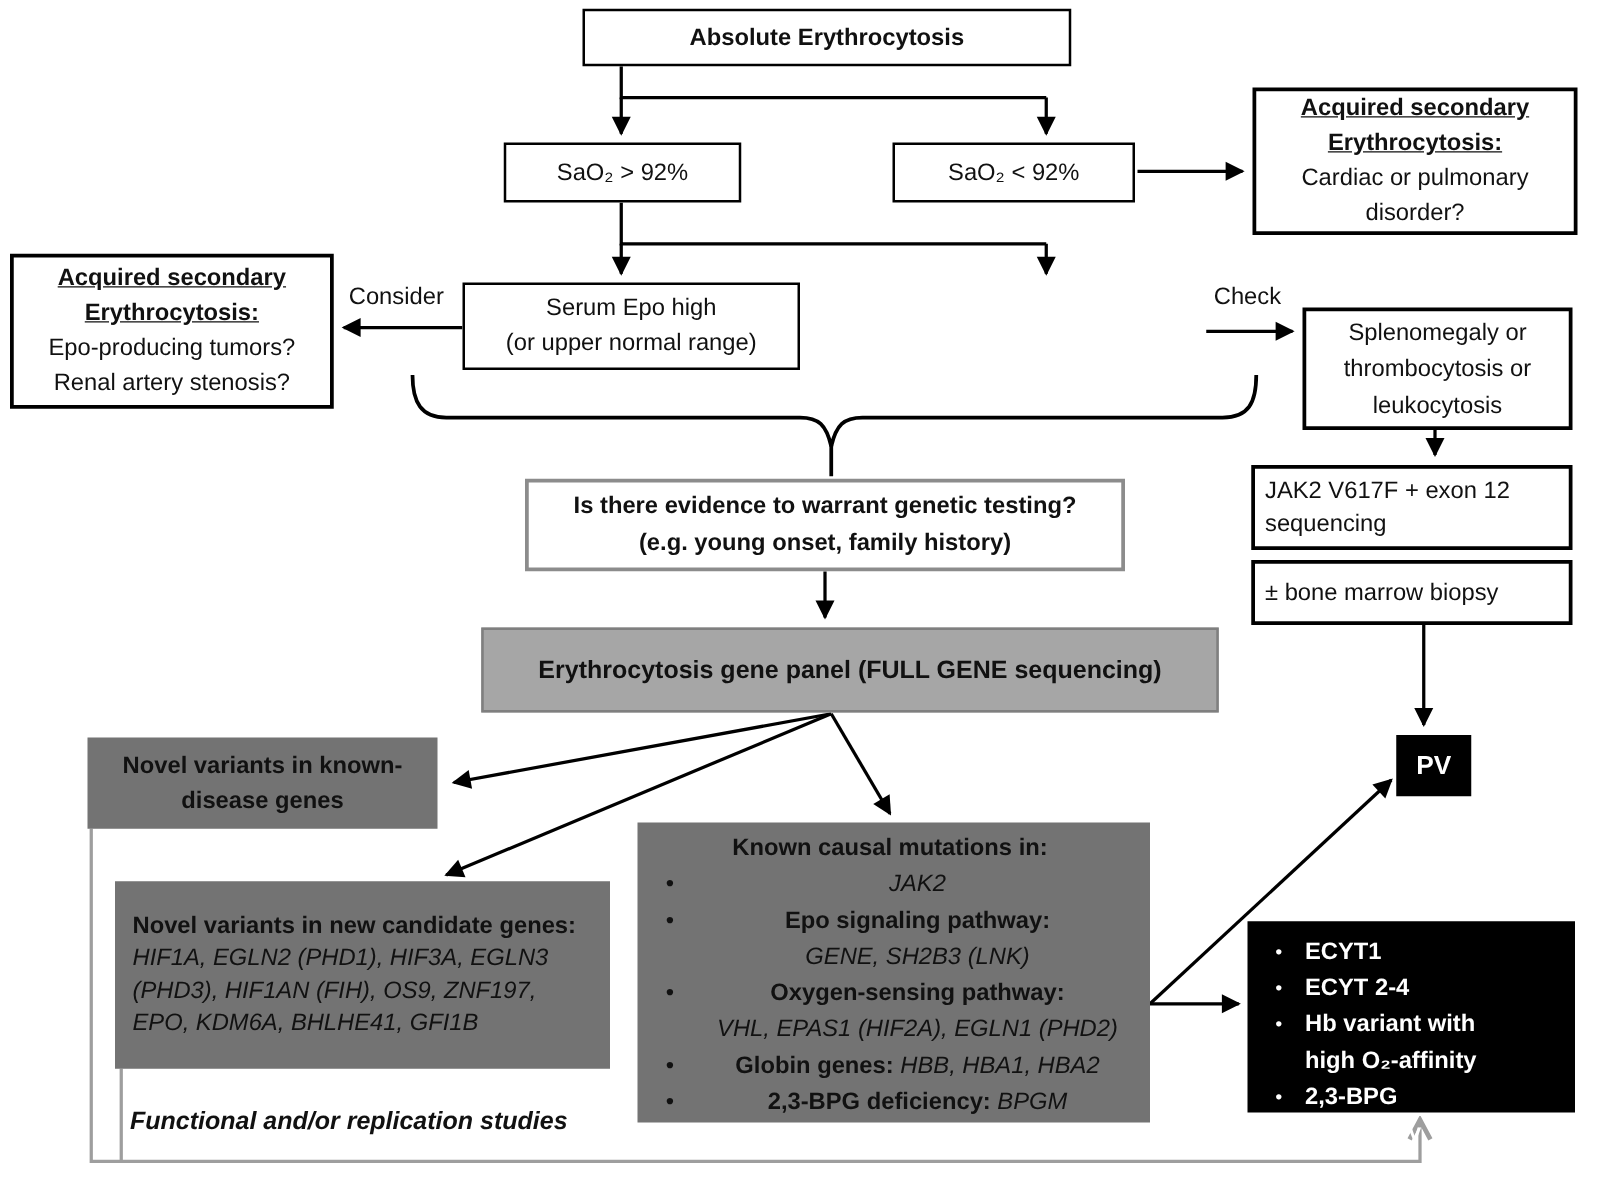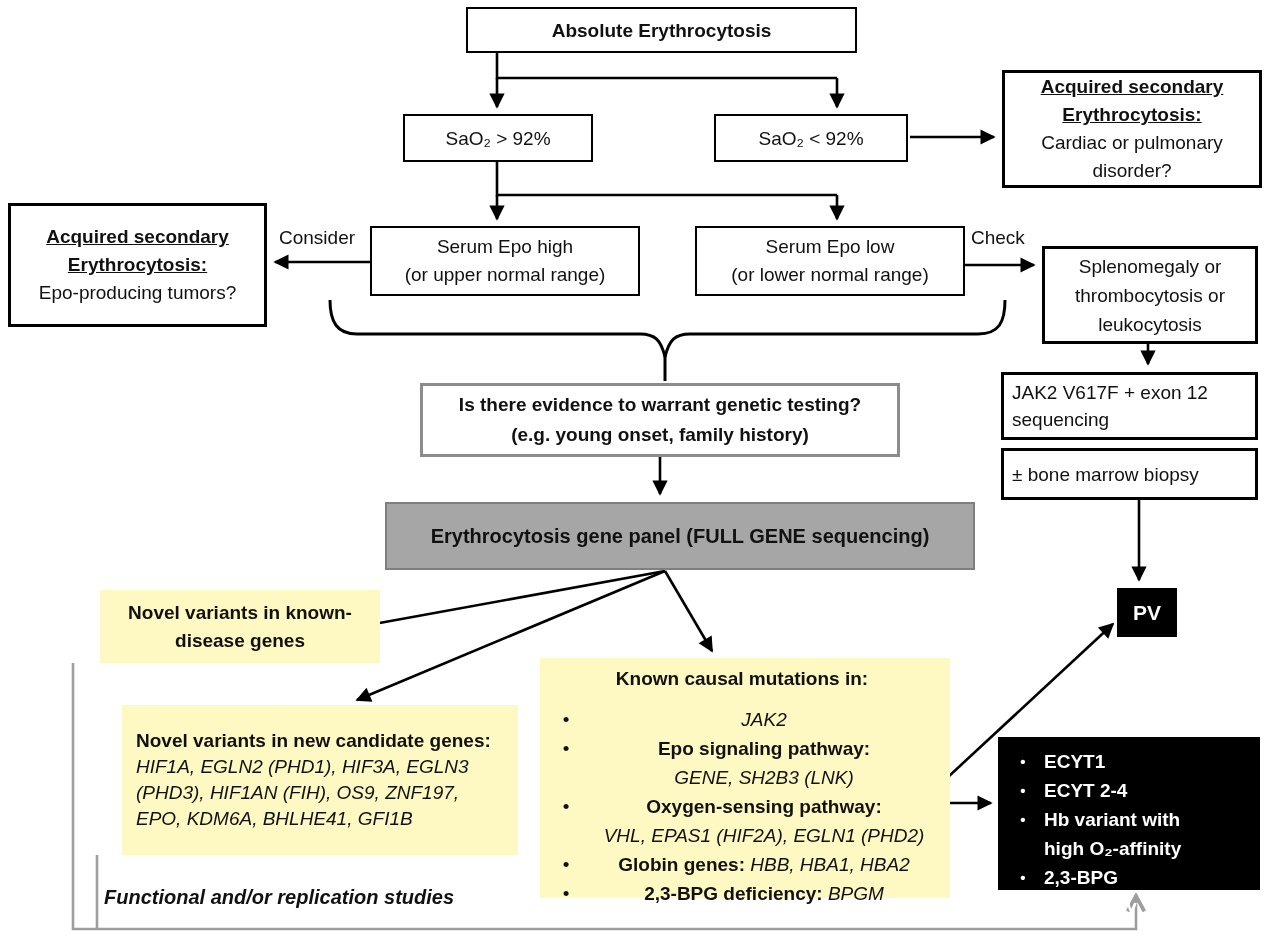--- a/index.html
+++ b/index.html
@@ -5,35 +5,35 @@
   html,body{margin:0;padding:0;background:#fff;}
   #canvas{
     position:relative;width:1280px;height:945px;background:#ffffff;
     font-family:"Liberation Sans","DejaVu Sans",sans-serif;color:#111;overflow:hidden;
   }
   #wires{position:absolute;left:0;top:0;width:1280px;height:945px;}
   .node{position:absolute;box-sizing:border-box;background:#fff;border:2px solid #000;
         display:flex;flex-direction:column;justify-content:center;align-items:center;
         text-align:center;font-size:19px;line-height:25px;}
   .b3{border-width:3px;}
-  .grayfill{background:#fef9c3;border:none;margin-left:30px;}
+  .grayfill{background:#737373;border:none;}
   .blackfill{background:#000;color:#fff;font-weight:bold;border:none;}
   .bold{font-weight:bold;}
   .italic{font-style:italic;}
   .underline{text-decoration:underline;}
   .leftalign{align-items:flex-start;text-align:left;}
   .floatlabel{position:absolute;font-size:19px;background:transparent;}
   
   .blist{width:100%;box-sizing:border-box;display:flex;flex-direction:column;}
   .brow{display:flex;align-items:flex-start;}
   .bullet{flex:0 0 44px;text-align:center;line-height:inherit;}
   .btext{flex:1;min-width:0;}
   .block{display:block;}
   
-  #known-causal{justify-content:flex-start;padding:6px 10px 4px 4px;line-height:29px;gap:12px;}
+  #known-causal{justify-content:flex-start;padding:6px 10px 4px 4px;line-height:29px;}
   #known-causal .kc-title{width:100%;text-align:center;font-weight:bold;}
   #ecyt{justify-content:flex-start;padding:10px 4px 4px 4px;line-height:29px;}
   #ecyt .bullet{flex:0 0 42px;font-size:15px;}
   #ecyt .btext{max-width:172px;flex:0 1 auto;text-align:left;font-weight:bold;}
   #candidate{justify-content:flex-start;padding:23px 14px;line-height:26px;}
   #jak2-box,#biopsy-box{align-items:flex-start;text-align:left;padding:4px 8px;line-height:27px;}
   #spleno{line-height:29px;margin-top:31px;}
 </style>
 </head>
 <body>
@@ -102,30 +102,27 @@
   </div>
 
   <div class="node b3" style="left:1002px;top:70px;width:260px;height:118px;padding:2px 8px;line-height:28px;">
     <span class="bold underline">Acquired secondary Erythrocytosis:</span>
     <span>Cardiac or pulmonary disorder?</span>
   </div>
 
   <div class="node b3" style="left:8px;top:203px;width:259px;height:124px;padding:2px 8px;line-height:28px;">
     <span class="bold underline">Acquired secondary Erythrocytosis:</span>
     <span>Epo-producing tumors?</span>
+    <span>Renal artery stenosis?</span>
   </div>
 
   <div class="node" style="left:370px;top:226px;width:270px;height:70px;line-height:28px;">
     <span>Serum Epo high</span>
     <span>(or upper normal range)</span>
   </div>
-  <div class="node" style="left:695px;top:226px;width:270px;height:70px;line-height:28px;">
-    <span>Serum Epo low</span>
-    <span>(or lower normal range)</span>
-  </div>
 
   <div class="floatlabel" style="left:279px;top:227px;">Consider</div>
   <div class="floatlabel" style="left:971px;top:227px;">Check</div>
 
   <div class="node b3" id="spleno" style="left:1042px;top:215px;width:216px;height:98px;">
     <span>Splenomegaly or thrombocytosis or leukocytosis</span>
   </div>
 
   <div class="node b3" id="jak2-box" style="left:1001px;top:372px;width:257px;height:68px;">
     <span>JAK2 V617F + exon 12 sequencing</span>

